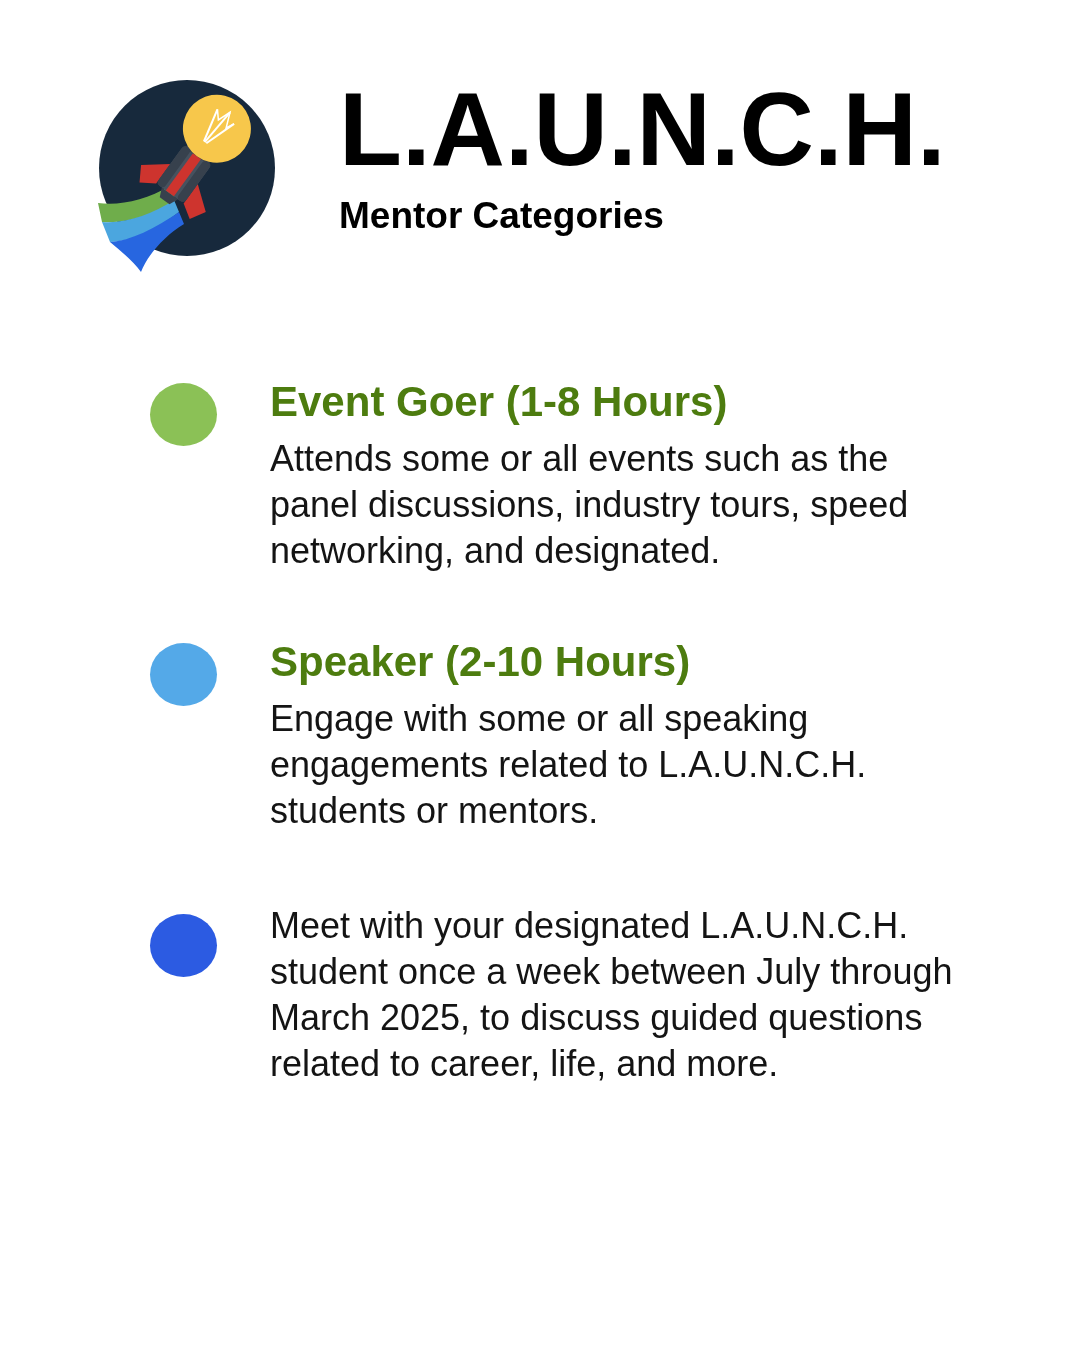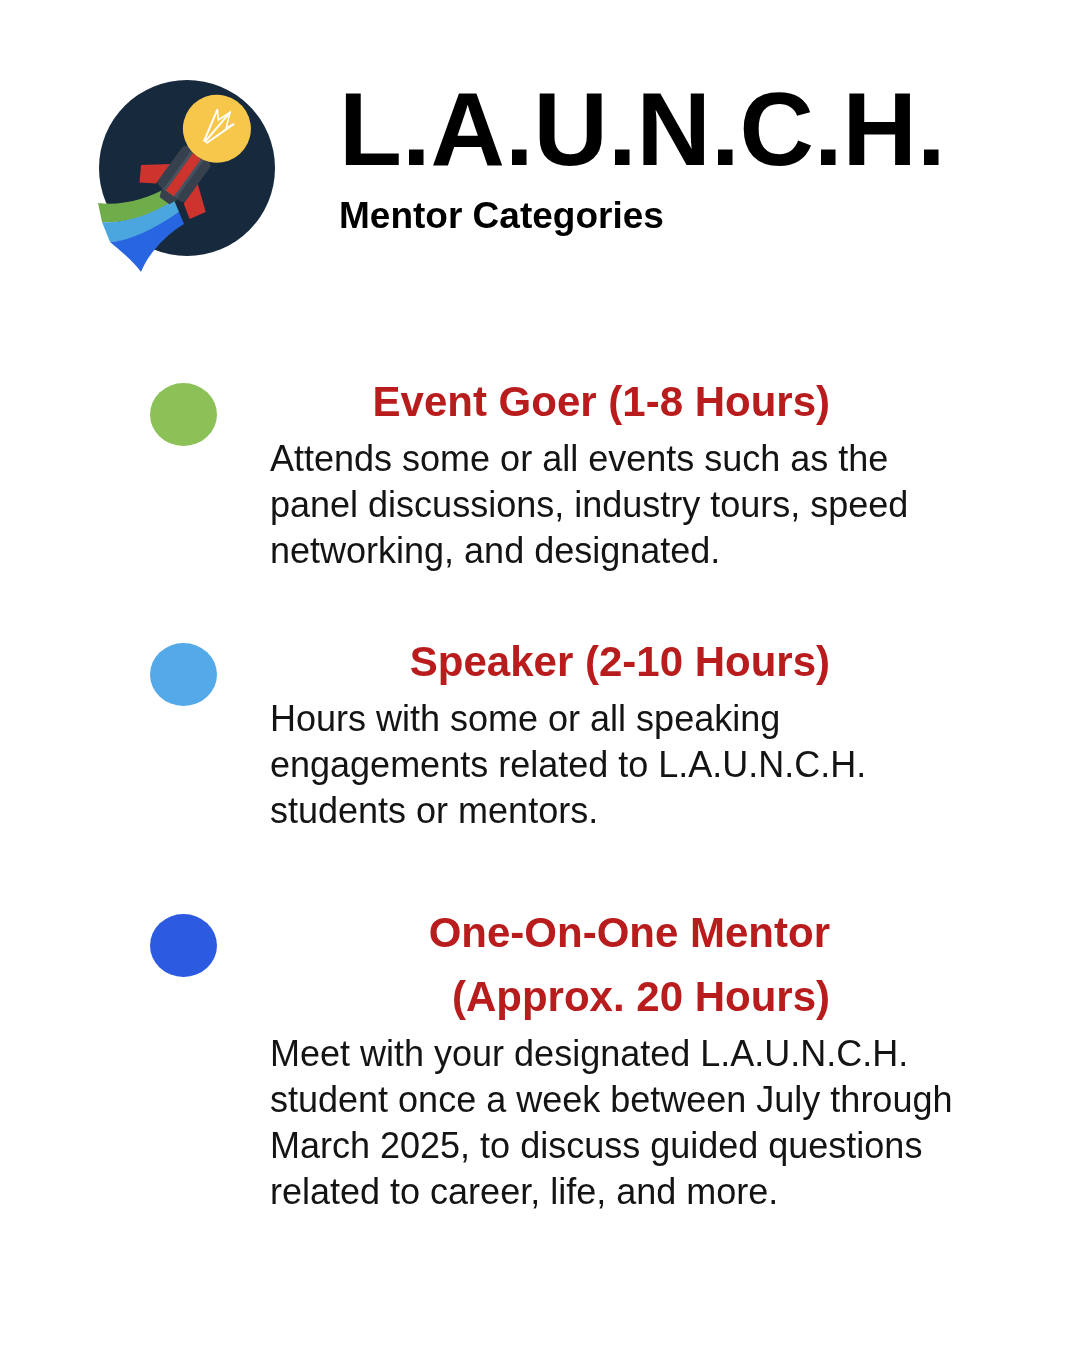--- a/index.html
+++ b/index.html
@@ -33,22 +33,22 @@
   .section { position: absolute; left: 150px; width: 860px; }
   .section-1 { top: 370px; }
   .section-2 { top: 630px; }
   .section-3 { top: 901px; }
   .bullet {
     position: absolute; left: 0; top: 13px;
     width: 67px; height: 63px; border-radius: 50%;
   }
   .sec-text { position: absolute; left: 120px; top: 0; width: 700px; }
   .sec-title {
-    font-size: 42px; font-weight: bold; color: #b91c1c;
-    line-height: 64px; margin: 0; max-width: 560px; text-align: right;
+    font-size: 42px; font-weight: bold; color: #4d7c0f;
+    line-height: 64px; margin: 0; max-width: 560px;
   }
   .sec-desc {
     font-size: 36px; font-weight: normal; color: #141414;
     line-height: 46px; margin: 2px 0 0 0; max-width: 700px;
   }
 </style>
 </head>
 <body>
 
 <div class="page">
@@ -98,25 +98,24 @@
     <div class="sec-text">
       <h2 class="sec-title">Event Goer (1-8 Hours)</h2>
       <p class="sec-desc">Attends some or all events such as the panel discussions, industry tours, speed networking, and designated.</p>
     </div>
   </div>
 
   <div class="section section-2">
     <div class="bullet" style="background-color: rgb(84, 169, 232);"></div>
     <div class="sec-text">
       <h2 class="sec-title">Speaker (2-10 Hours)</h2>
-      <p class="sec-desc">Hours with some or all speaking engagements related to L.A.U.N.C.H. students or mentors.</p>
+      <p class="sec-desc">Engage with some or all speaking engagements related to L.A.U.N.C.H. students or mentors.</p>
     </div>
   </div>
 
   <div class="section section-3">
     <div class="bullet" style="background-color: rgb(44, 91, 226);"></div>
     <div class="sec-text">
-      <h2 class="sec-title">One-On-One Mentor (Approx. 20 Hours)</h2>
       <p class="sec-desc">Meet with your designated L.A.U.N.C.H. student once a week between July through March 2025, to discuss guided questions related to career, life, and more.</p>
     </div>
   </div>
 
 </div>
 
 </body></html>

